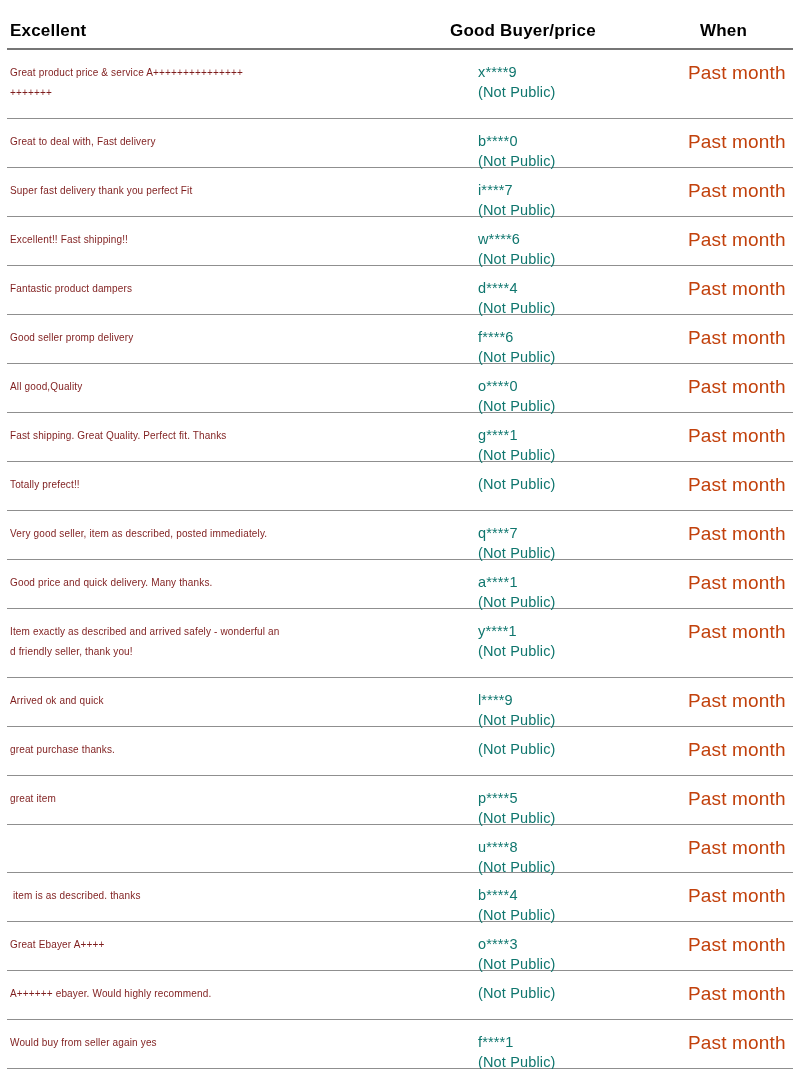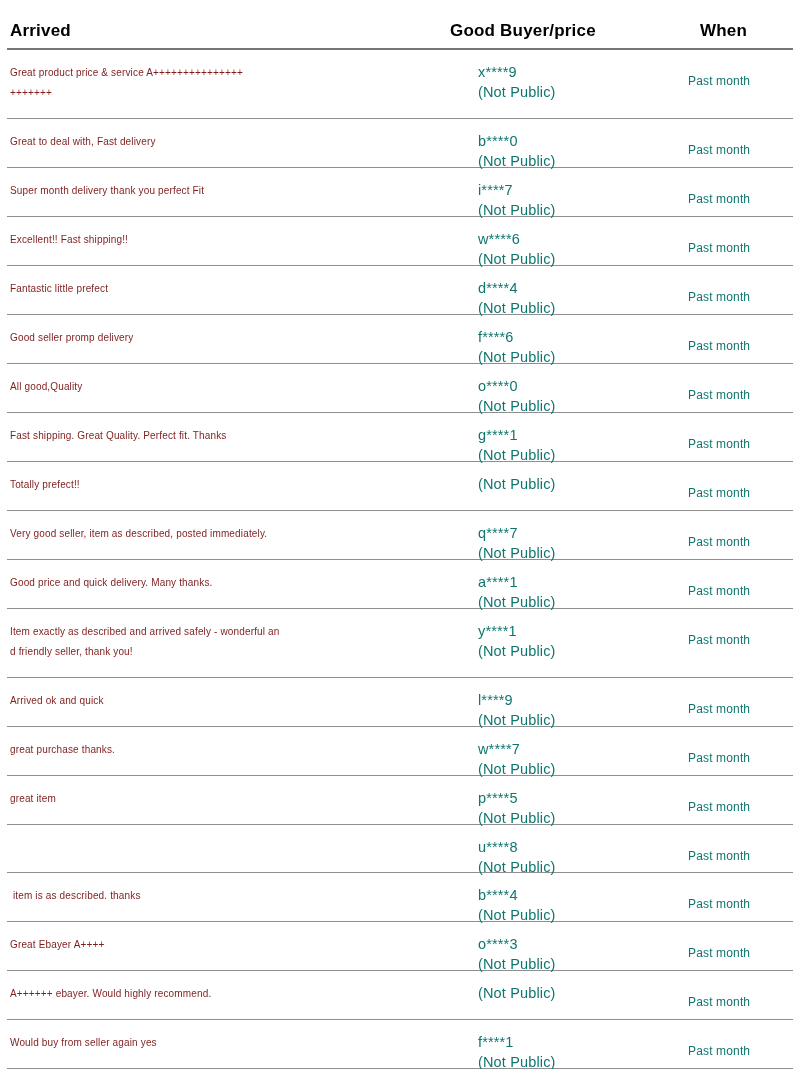--- a/index.html
+++ b/index.html
@@ -59,35 +59,34 @@
     width: 200px;
     font-size: 14.5px;
     line-height: 20px;
     color: #0f766e;
     letter-spacing: 0.15px;
   }
   .cell-when {
     position: absolute;
     left: 681px;
     top: 13px;
-    font-size: 12px;
+    font-size: 19px;
     line-height: 20px;
-    color: #0f766e;
+    color: #c2410c;
     letter-spacing: 0.15px;
     white-space: nowrap;
-    margin-top: 8px;
   }
 </style>
 </head>
 <body>
 
 <div class="page">
 
   <div class="thead">
-    <div class="th th-feedback">Arrived</div>
+    <div class="th th-feedback">Excellent</div>
     <div class="th th-buyer">Good Buyer/price</div>
     <div class="th th-when">When</div>
   </div>
 
   <div id="rows">
     <div class="row">
       <div class="cell-feedback">Great product price &amp; service A+++++++++++++++
 +++++++</div>
       <div class="cell-buyer">
         <div class="buyer-id">x****9</div>
@@ -99,39 +98,39 @@
     <div class="row">
       <div class="cell-feedback">Great to deal with, Fast delivery</div>
       <div class="cell-buyer">
         <div class="buyer-id">b****0</div>
         <div class="buyer-note">(Not Public)</div>
       </div>
       <div class="cell-when">Past month</div>
     </div>
 
     <div class="row">
-      <div class="cell-feedback">Super month delivery thank you perfect Fit</div>
+      <div class="cell-feedback">Super fast delivery thank you perfect Fit</div>
       <div class="cell-buyer">
         <div class="buyer-id">i****7</div>
         <div class="buyer-note">(Not Public)</div>
       </div>
       <div class="cell-when">Past month</div>
     </div>
 
     <div class="row">
       <div class="cell-feedback">Excellent!! Fast shipping!!</div>
       <div class="cell-buyer">
         <div class="buyer-id">w****6</div>
         <div class="buyer-note">(Not Public)</div>
       </div>
       <div class="cell-when">Past month</div>
     </div>
 
     <div class="row">
-      <div class="cell-feedback">Fantastic little prefect</div>
+      <div class="cell-feedback">Fantastic product dampers</div>
       <div class="cell-buyer">
         <div class="buyer-id">d****4</div>
         <div class="buyer-note">(Not Public)</div>
       </div>
       <div class="cell-when">Past month</div>
     </div>
 
     <div class="row">
       <div class="cell-feedback">Good seller promp delivery</div>
       <div class="cell-buyer">
@@ -200,21 +199,20 @@
       <div class="cell-buyer">
         <div class="buyer-id">l****9</div>
         <div class="buyer-note">(Not Public)</div>
       </div>
       <div class="cell-when">Past month</div>
     </div>
 
     <div class="row">
       <div class="cell-feedback">great purchase thanks.</div>
       <div class="cell-buyer">
-        <div class="buyer-id">w****7</div>
         <div class="buyer-note">(Not Public)</div>
       </div>
       <div class="cell-when">Past month</div>
     </div>
 
     <div class="row">
       <div class="cell-feedback">great item</div>
       <div class="cell-buyer">
         <div class="buyer-id">p****5</div>
         <div class="buyer-note">(Not Public)</div>

